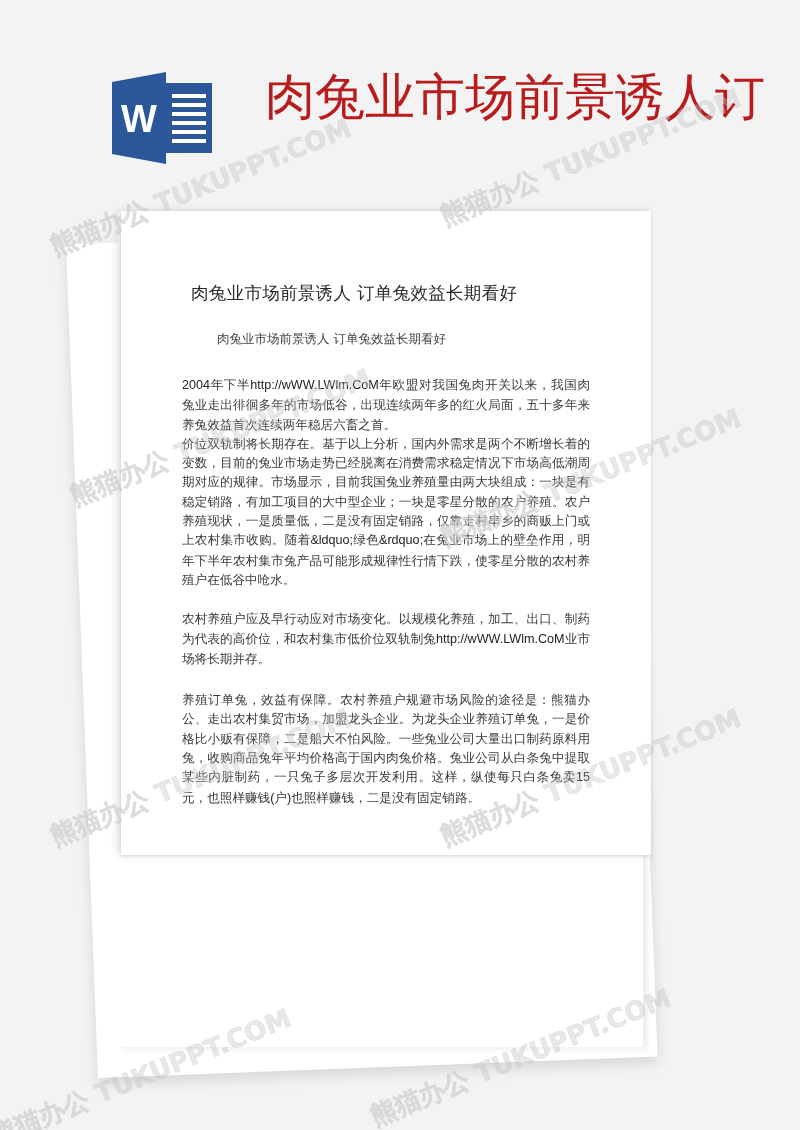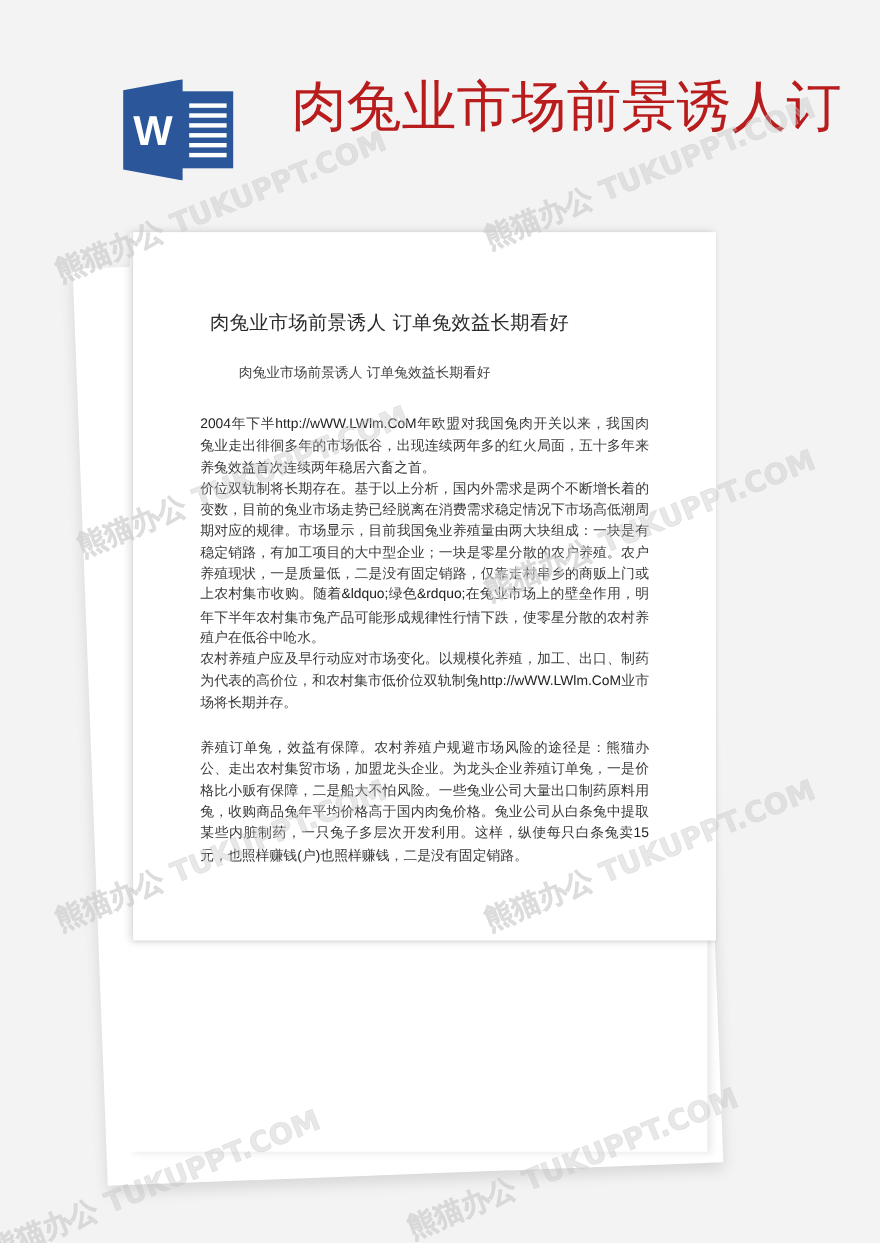--- a/index.html
+++ b/index.html
@@ -48,21 +48,21 @@
     }
     .doc-subheading {
       position: absolute; left: 96px; top: 120px;
       font-size: 12.5px; color: #444; margin: 0;
     }
     .body {
       position: absolute; left: 61px; top: 164px; width: 408px;
       font-size: 12.6px; line-height: 19.3px; color: #3a3a3a;
     }
     .body p { margin: 0; text-align: justify; }
-    .body p.gap { }
+    .body p.gap { margin-top: 20px; }
     .body p.gap2 { margin-top: 22px; }
     .latin { font-family: "Liberation Sans", "DejaVu Sans", sans-serif; color: #222; }
     .watermark {
       position: absolute; color: rgba(190,190,190,0.35);
       font-family: "DejaVu Sans", sans-serif; font-size: 26px; font-weight: bold;
       transform: rotate(-22deg); white-space: nowrap; pointer-events: none;
       -webkit-text-stroke: 0.6px rgba(210,210,210,0.6);
     }
   </style>
 </head>

